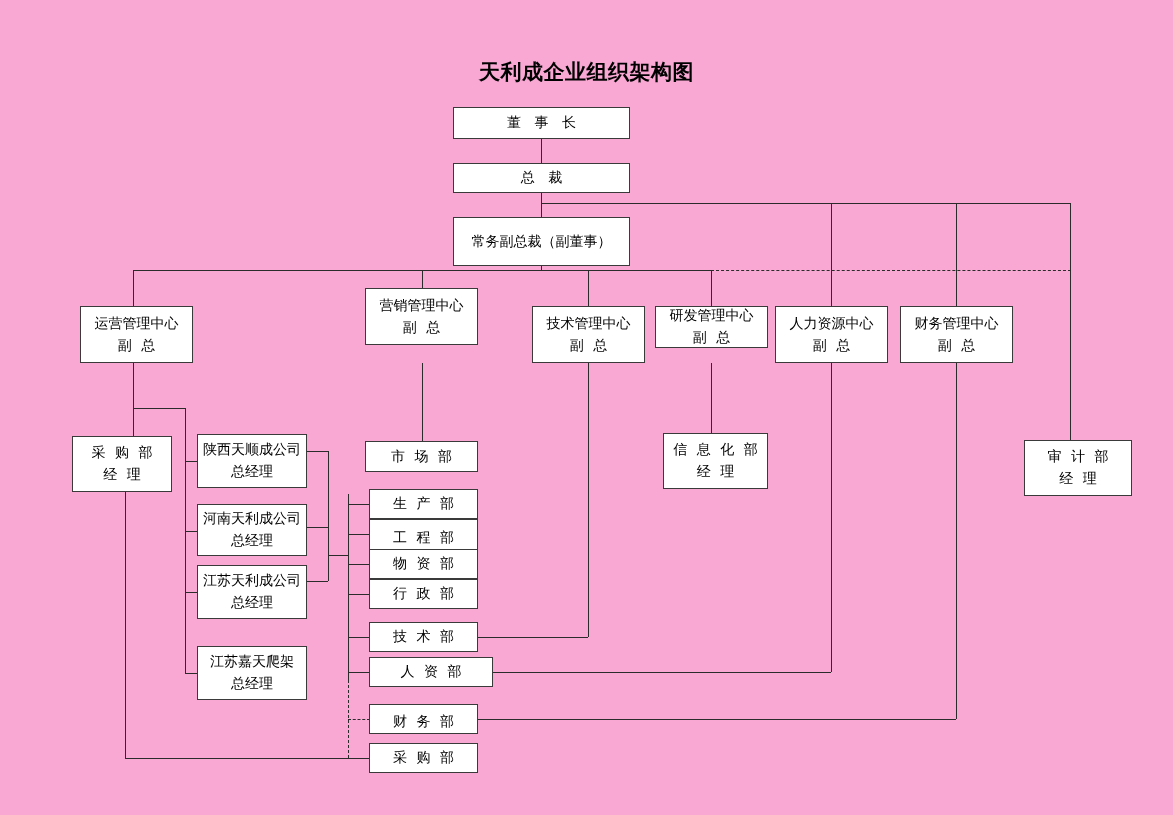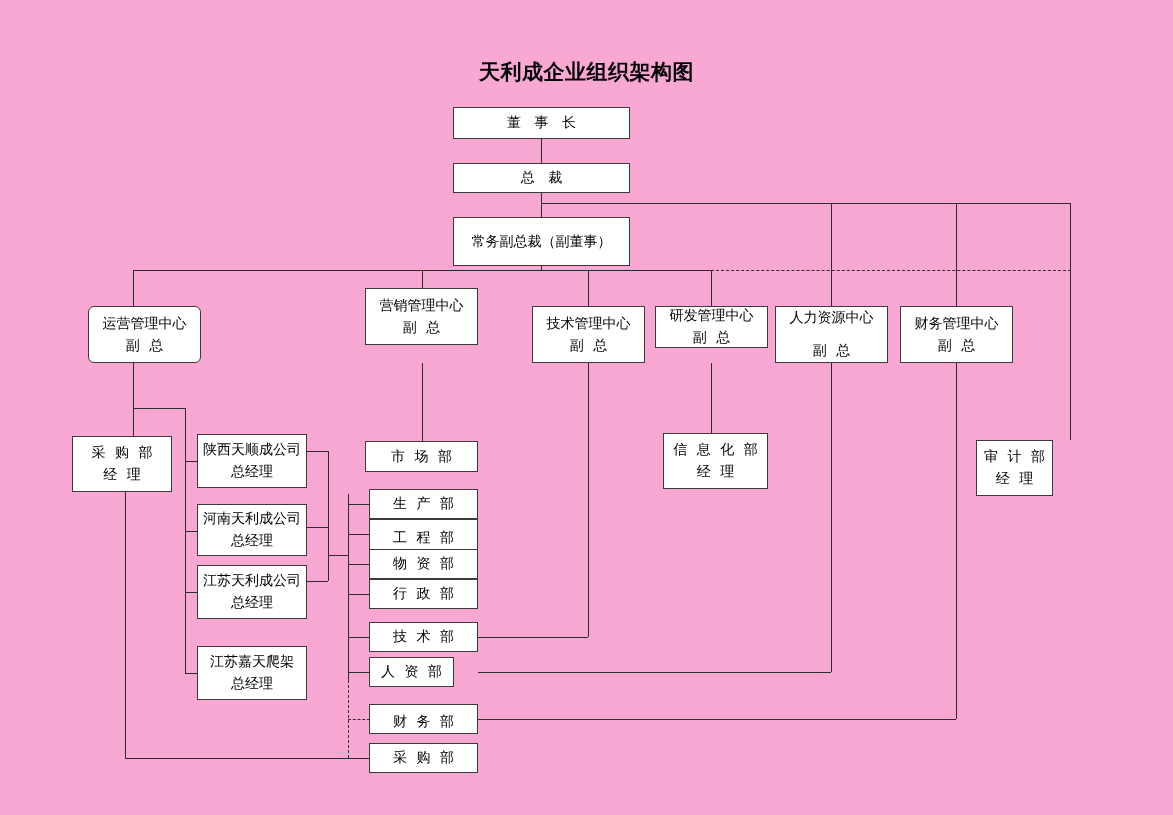--- a/index.html
+++ b/index.html
@@ -148,61 +148,61 @@
   </div>
 
   <div class="box" style="left:453px; top:107px; width:177px; height:32px;">
     <span class="ln lbl-sp">董 事 长</span>
   </div>
 
   <div class="box" style="left:453px; top:217px; width:177px; height:49px;">
     <span class="ln">常务副总裁（副董事）</span>
   </div>
 
-  <div class="box" style="left:88px; top:306px; width:113px; height:57px;border-radius:6px;">
+  <div class="box" style="left:80px; top:306px; width:113px; height:57px;">
     <span class="ln">运营管理中心</span>
     <span class="ln lbl-sp2">副 总</span>
   </div>
 
   <div class="box" style="left:365px; top:288px; width:113px; height:57px;">
     <span class="ln">营销管理中心</span>
     <span class="ln lbl-sp2">副 总</span>
   </div>
 
   <div class="box" style="left:532px; top:306px; width:113px; height:57px;">
     <span class="ln">技术管理中心</span>
     <span class="ln lbl-sp2">副 总</span>
   </div>
 
   <div class="box" style="left:655px; top:306px; width:113px; height:42px;">
     <span class="ln">研发管理中心</span>
     <span class="ln lbl-sp2">副 总</span>
   </div>
 
-  <div class="box" style="left:775px; top:306px; width:113px; height:57px;justify-content:space-between;">
+  <div class="box" style="left:775px; top:306px; width:113px; height:57px;">
     <span class="ln">人力资源中心</span>
     <span class="ln lbl-sp2">副 总</span>
   </div>
 
   <div class="box" style="left:900px; top:306px; width:113px; height:57px;">
     <span class="ln">财务管理中心</span>
     <span class="ln lbl-sp2">副 总</span>
   </div>
 
   <div class="box" style="left:72px; top:436px; width:100px; height:56px;">
     <span class="ln lbl-sp2">采 购 部</span>
     <span class="ln lbl-sp2">经 理</span>
   </div>
 
   <div class="box" style="left:663px; top:433px; width:105px; height:56px;">
     <span class="ln lbl-sp2">信 息 化 部</span>
     <span class="ln lbl-sp2">经 理</span>
   </div>
 
-  <div class="box" style="left:976px; top:440px; width:77px; height:56px;text-align:center;">
+  <div class="box" style="left:1024px; top:440px; width:108px; height:56px;text-align:center;">
     <span class="ln lbl-sp2">审 计 部</span>
     <span class="ln lbl-sp2">经 理</span>
   </div>
 
   <div class="box" style="left:197px; top:434px; width:110px; height:54px;">
     <span class="ln">陕西天顺成公司</span>
     <span class="ln">总经理</span>
   </div>
 
   <div class="box" style="left:197px; top:504px; width:110px; height:52px;">
@@ -237,21 +237,21 @@
   </div>
 
   <div class="box" style="left:369px; top:579px; width:109px; height:30px;">
     <span class="ln lbl-sp2">行 政 部</span>
   </div>
 
   <div class="box" style="left:369px; top:622px; width:109px; height:30px;">
     <span class="ln lbl-sp2">技 术 部</span>
   </div>
 
-  <div class="box" style="left:369px; top:657px; width:85px; height:30px;">
+  <div class="box" style="left:369px; top:657px; width:124px; height:30px;">
     <span class="ln lbl-sp2">人 资 部</span>
   </div>
 
   <div class="box" style="left:369px; top:704px; width:109px; height:30px;justify-content:flex-end;">
     <span class="ln lbl-sp2">财 务 部</span>
   </div>
 
   <div class="box" style="left:369px; top:743px; width:109px; height:30px;">
     <span class="ln lbl-sp2">采 购 部</span>
   </div>

